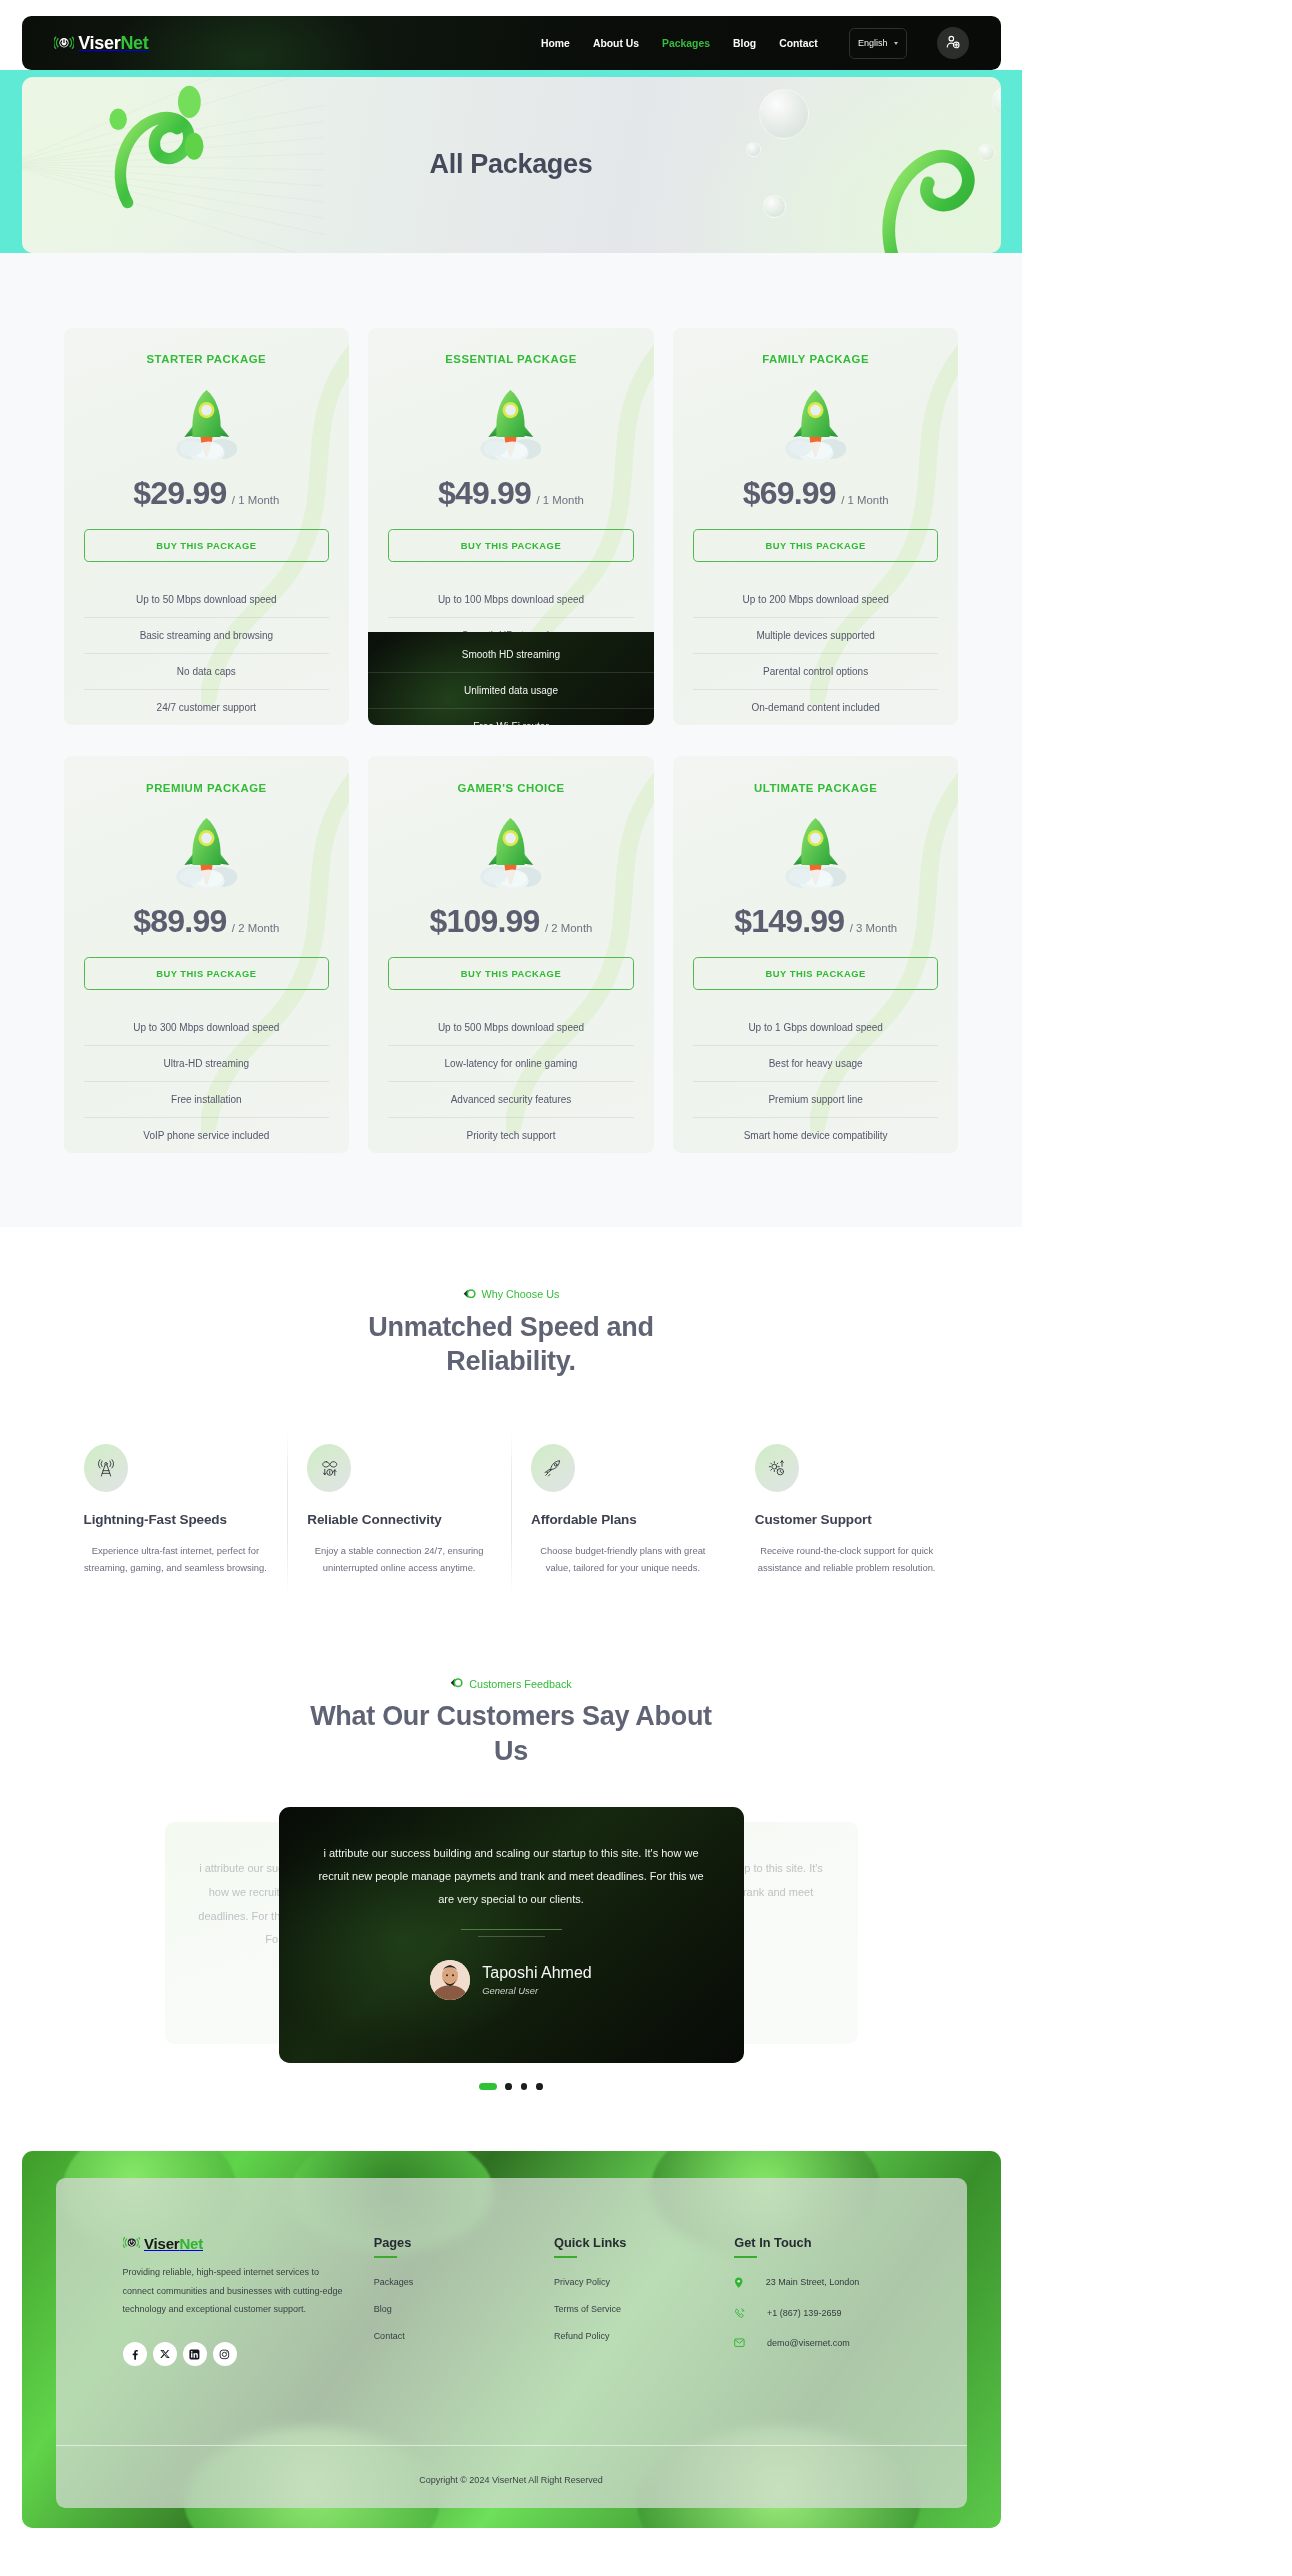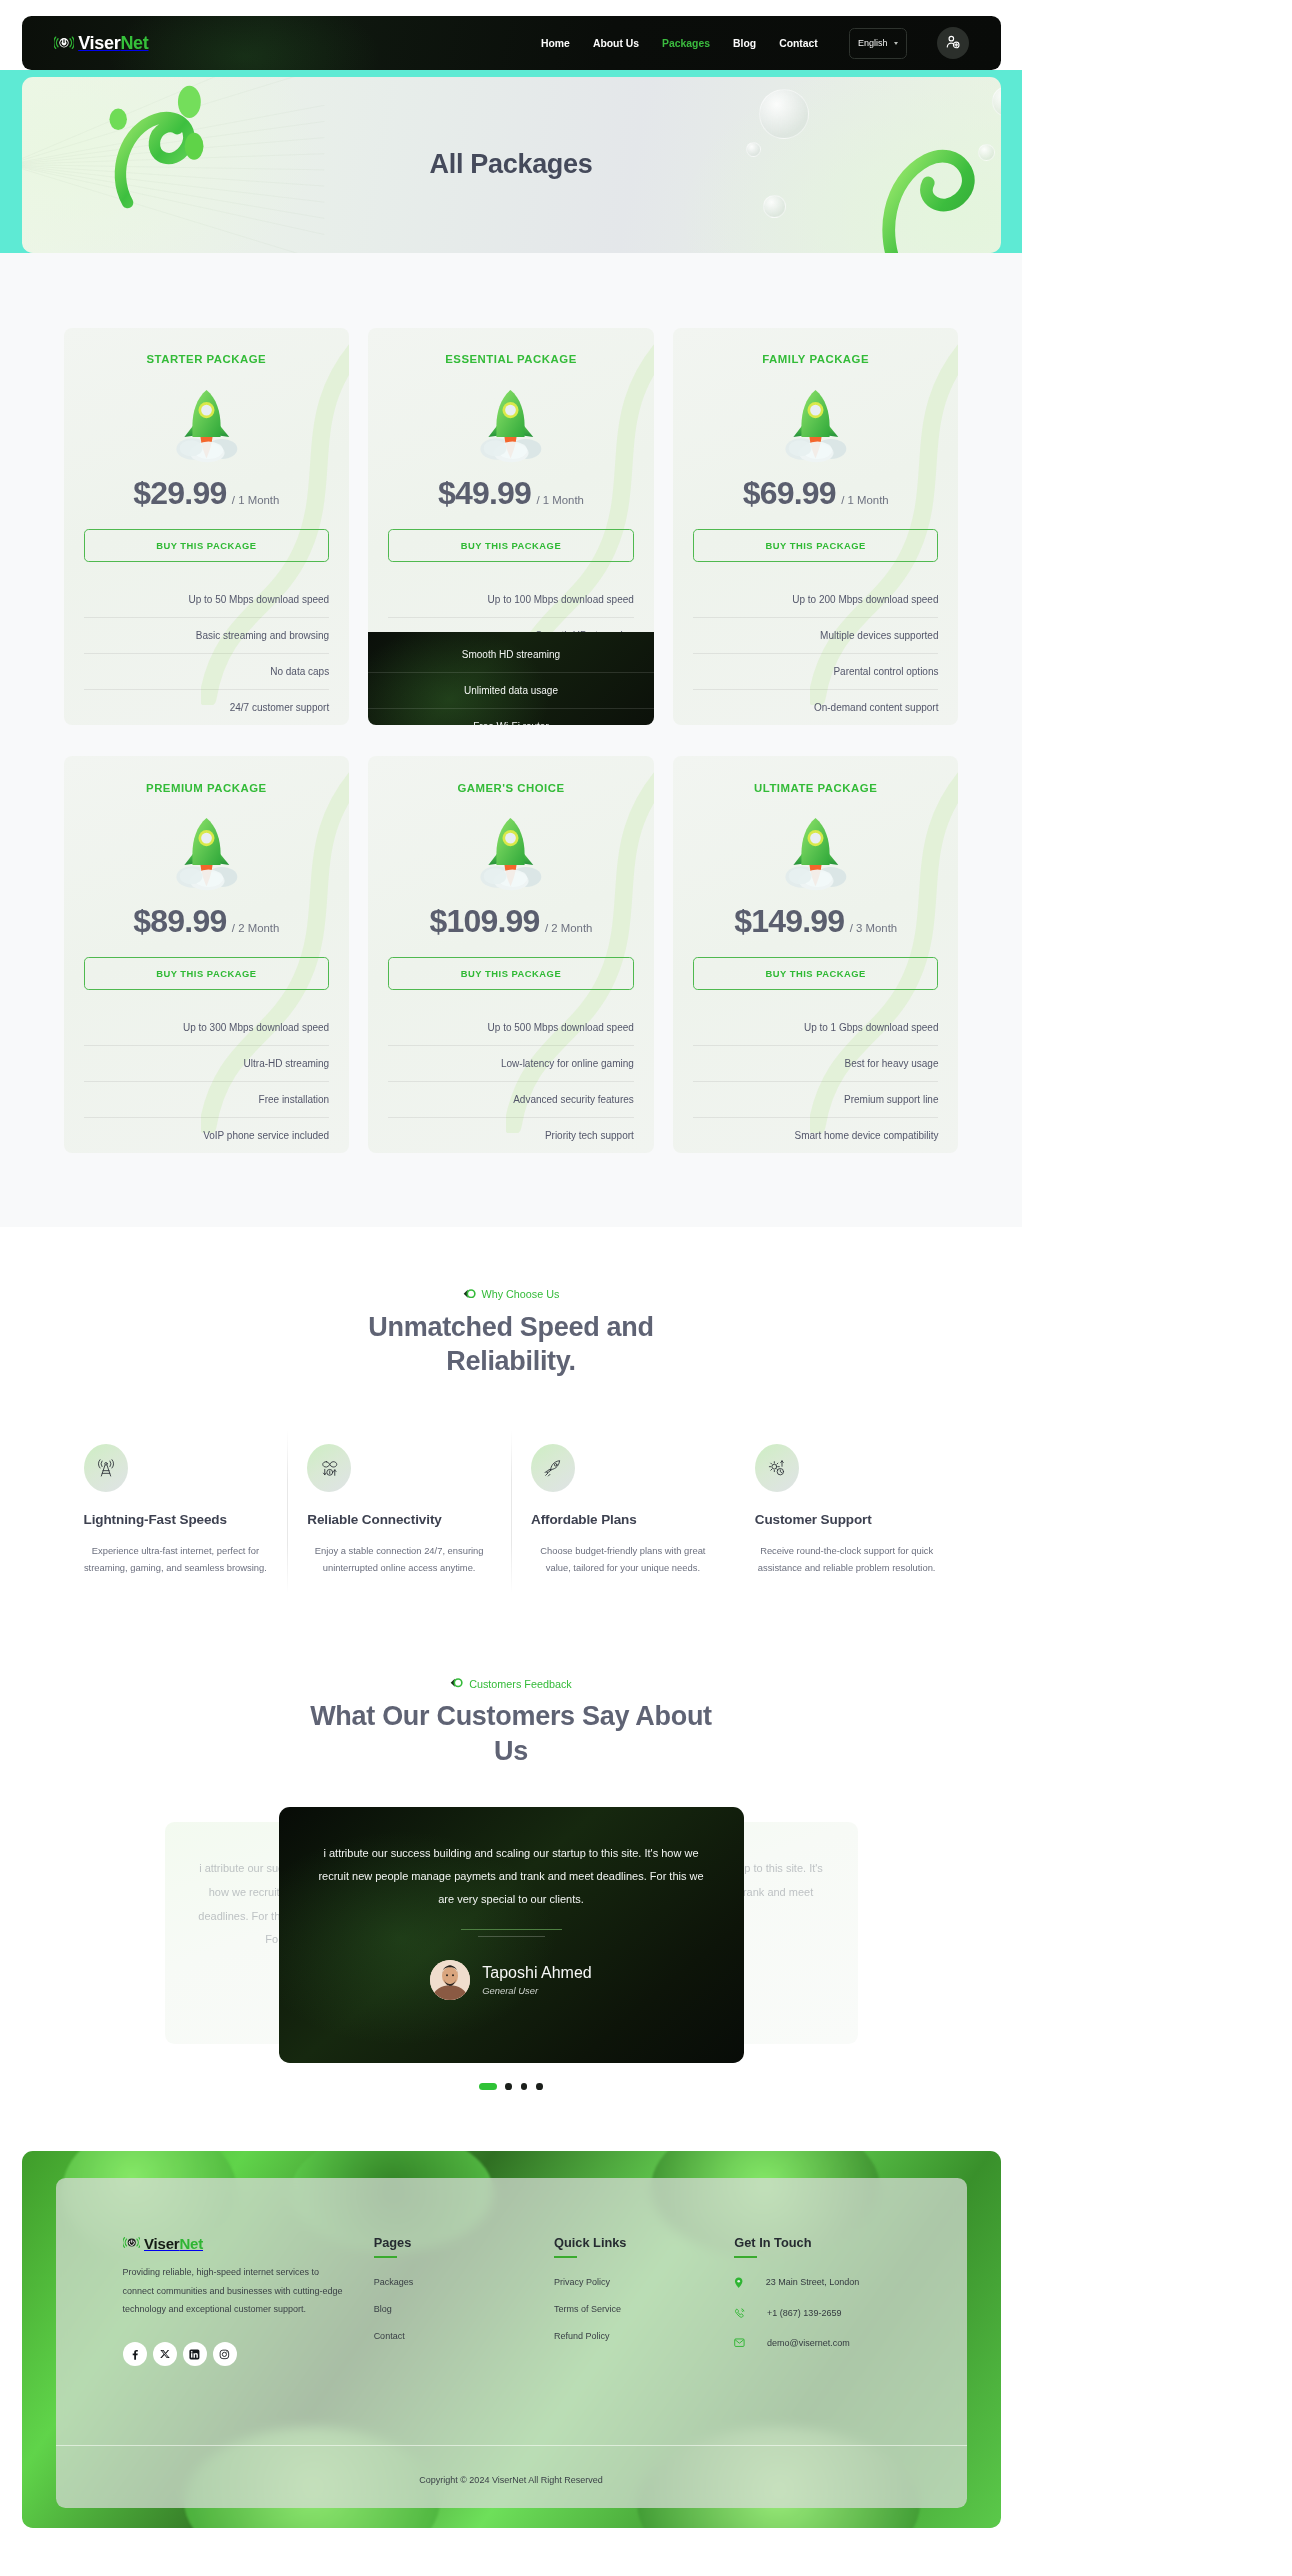--- a/index.html
+++ b/index.html
@@ -82,21 +82,21 @@
   .pkg-price .amount { font-size: 32px; font-weight: 700; color: #5a5e6e; letter-spacing: -0.8px; }
   .pkg-price .period { font-size: 11.4px; color: #6e7280; font-weight: 500; margin-left: 5.4px; }
   .pkg-btn {
     display: block; width: 100%; margin-top: 17.5px;
     border: 0.7px solid #4fb94f; border-radius: 4.7px; background: transparent;
     color: #2fb934; font-size: 9.4px; font-weight: 700; letter-spacing: 0.5px;
     padding: 10px 0; text-align: center; cursor: pointer; position: relative; z-index: 2;
     font-family: "Liberation Sans", sans-serif;
   }
   .pkg-features { margin-top: 20px; position: relative; z-index: 2; }
-  .pkg-feature { text-align: right; font-size: 10px; color: #53566a; padding: 12px 0; }
+  .pkg-feature { text-align: center; font-size: 10px; color: #53566a; padding: 12px 0; }
   .pkg-feature + .pkg-feature { border-top: 0.7px solid rgba(0,0,0,.07); }
 
   
   .pkg-card.featured { background: linear-gradient(160deg, #f2f5f1 0%, #eef3ec 45%, #f1f4f0 100%); }
   .pkg-card.featured .hover-overlay {
     position: absolute; left: 0; right: 0; bottom: 0; top: 304px;
     background: linear-gradient(135deg, #0a0f0a 0%, #14220f 40%, #0c110a 100%);
     z-index: 3; overflow: hidden;
   }
   .pkg-card.featured .hover-overlay:before {
@@ -395,21 +395,21 @@
             </svg>
           </div>
           <div class="pkg-price">
             <span class="amount">$69.99</span><span class="period">/ 1 Month</span>
           </div>
           <button class="pkg-btn">BUY THIS PACKAGE</button>
           <div class="pkg-features">
             <div class="pkg-feature">Up to 200 Mbps download speed</div>
             <div class="pkg-feature">Multiple devices supported</div>
             <div class="pkg-feature">Parental control options</div>
-            <div class="pkg-feature">On-demand content support</div>
+            <div class="pkg-feature">On-demand content included</div>
           </div>
         </div>
 
         <div class="pkg-card" style="margin-top:12px;">
           <svg class="card-swirl" viewBox="0 0 260 560">
               <path d="M250 10 C140 120 200 220 150 330 C110 420 30 430 10 550" fill="none" stroke="#d9efc8" stroke-width="26" stroke-linecap="round" opacity=".75"></path>
             </svg>
           <div class="pkg-name">PREMIUM PACKAGE</div>
           <div class="rocket">
             <svg width="79" height="81" viewBox="0 0 118 120">

